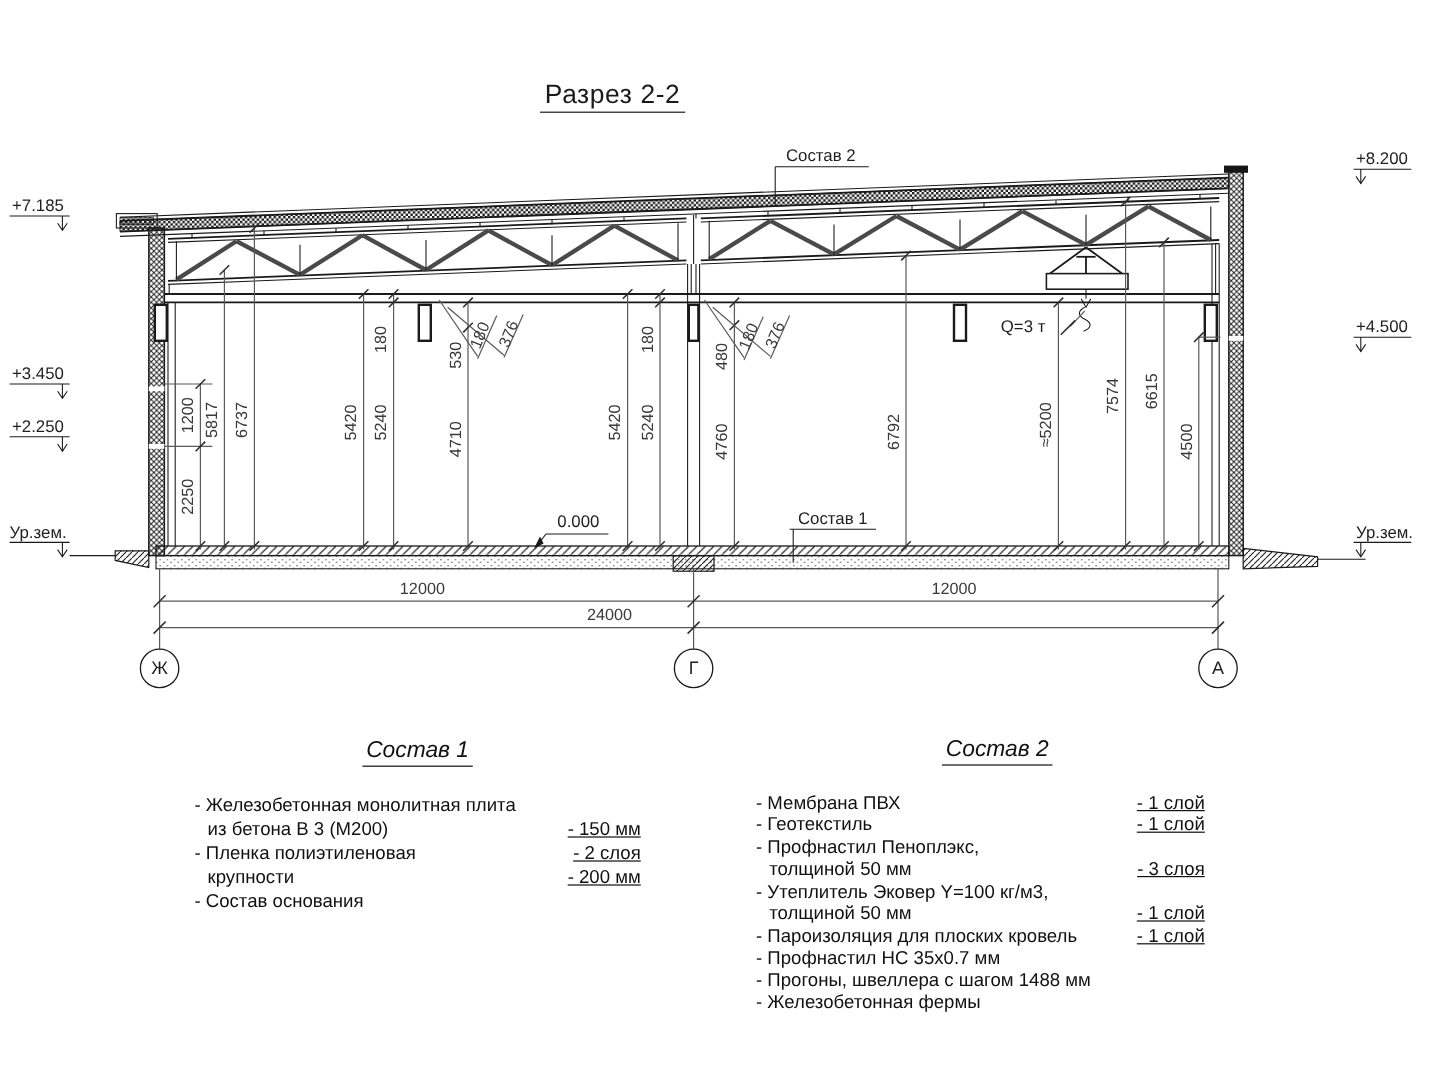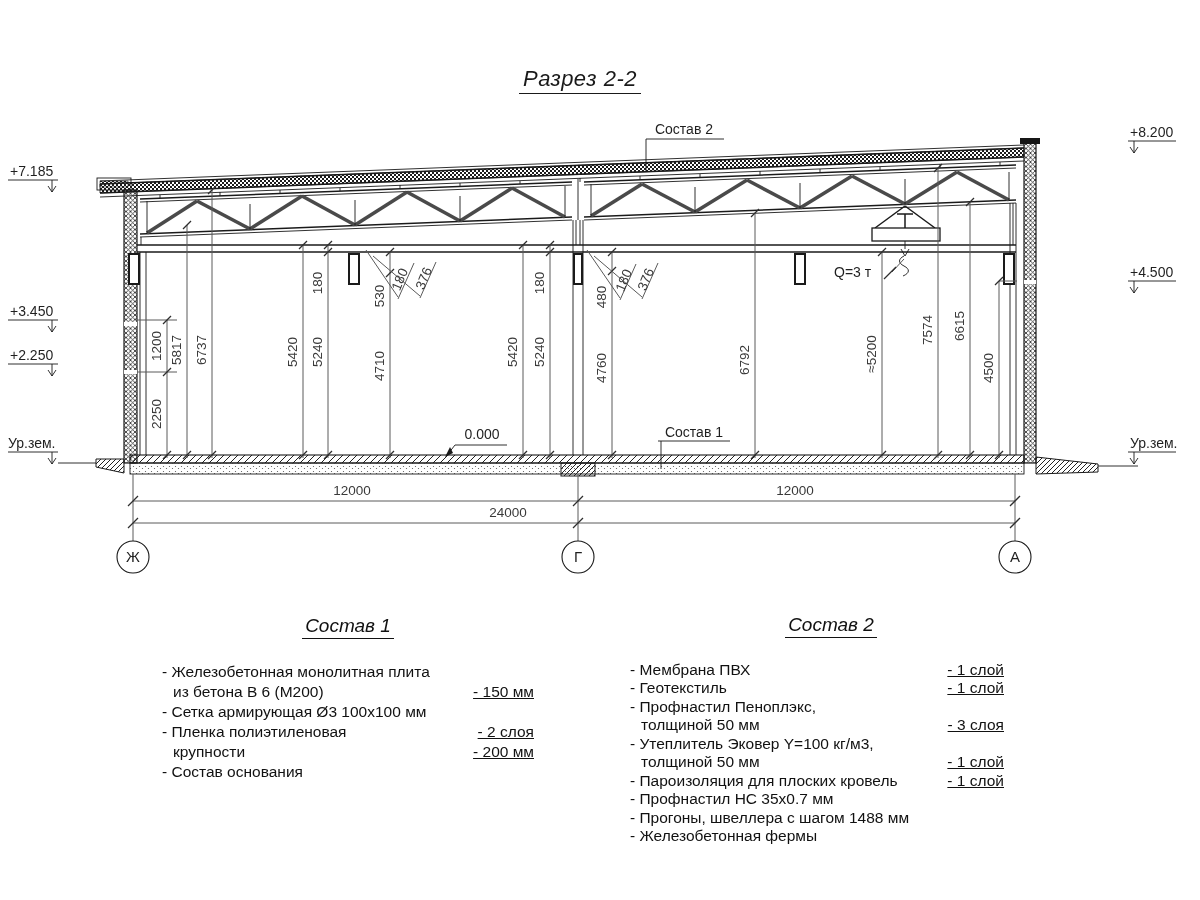--- a/index.html
+++ b/index.html
@@ -1,20 +1,20 @@
 <!DOCTYPE html>
 <html><head>
 <meta charset="utf-8">
 <style>
   html,body{margin:0;padding:0;background:#ffffff;}
   .canvas{position:relative;width:1200px;height:900px;background:#fff;overflow:hidden;
           font-family:"Liberation Sans",sans-serif;color:#1a1a1a;}
   svg{position:absolute;left:0;top:0;}
-  .title{position:absolute;left:450px;top:66px;width:260px;text-align:center;
-         font-size:22px;font-style:italic;font-weight:500;letter-spacing:.5px;}
+  .title{position:absolute;left:450px;top:66px;width:260px;text-align:left;
+         font-size:22px;font-weight:500;letter-spacing:.5px;}
   .title span{border-bottom:1.6px solid #1a1a1a;padding:0 4px 2px 4px;}
   
   .s{stroke:#1a1a1a;stroke-width:1.5;fill:none;}
   .t{stroke:#1a1a1a;stroke-width:0.9;fill:none;}
   .d{stroke:#5a5a5a;stroke-width:1;fill:none;}
   .k{stroke:#2e2e2e;stroke-width:1.3;fill:none;}
   .dg{stroke:#4a4a4a;stroke-width:3.6;fill:none;}
   text{font-family:"Liberation Sans",sans-serif;fill:#2a2a2a;}
   .dt{font-size:13.5px;fill:#3a3a3a;}
   .et{font-size:14px;fill:#1f1f1f;}
@@ -373,29 +373,23 @@
   </g>
 </svg>
 
 <div class="title"><span>Разрез 2-2</span></div>
 
 <div class="comp comp1">
   <h3><span>Состав 1</span></h3>
   <div class="comp-row">
     <div class="comp-name">
           <div>- Железобетонная  монолитная плита</div>
-          <div class="l2">из бетона В 6 (М200)</div>
+          <div class="l2">из бетона В 3 (М200)</div>
         </div>
     <div class="comp-val">- 150 мм</div>
-  </div>
-  <div class="comp-row">
-    <div class="comp-name">
-          <div>- Сетка армирующая Ø3 100х100 мм</div>
-        </div>
-    <div class="comp-val"></div>
   </div>
   <div class="comp-row">
     <div class="comp-name">
           <div>- Пленка полиэтиленовая</div>
         </div>
     <div class="comp-val">- 2 слоя</div>
   </div>
   <div class="comp-row">
     <div class="comp-name">
           <div class="l2">крупности</div>

